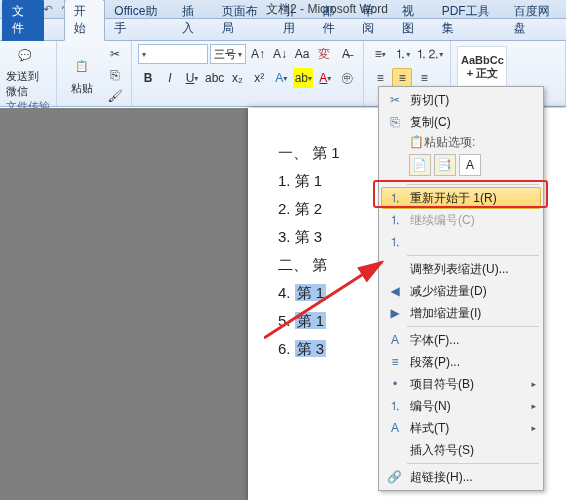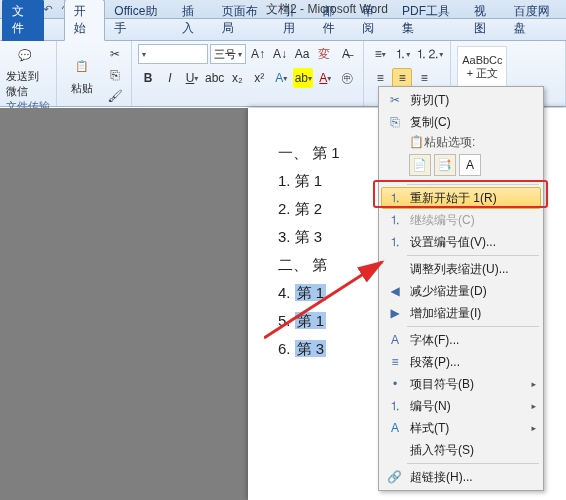--- a/index.html
+++ b/index.html
@@ -43,21 +43,21 @@
 .ctxmenu .mi.dis { color: #a0a0a0; }
 .ctxmenu .sep { height: 1px; background: #cfcfcf; margin: 2px 2px 2px 26px; }
 .ctxmenu .hdr { height: 18px; padding-left: 28px; color: #555; display: flex; align-items: center; }
 .ctxmenu .pasteopts { height: 28px; padding-left: 28px; display: flex; gap: 3px; align-items: center; }
 .ctxmenu .pasteopts span { width: 22px; height: 22px; border: 1px solid #bdbdbd; background: #f8f0d8; display: inline-flex; align-items: center; justify-content: center; font-size: 12px; }
 
 .redbox { position: absolute; left: 373px; top: 180px; width: 175px; height: 28px; border: 2px solid #e02a2a; border-radius: 3px; pointer-events: none; }
 .arrow { position: absolute; left: 264px; top: 260px; pointer-events: none; }
 
 .stylesgrp { flex: 1; }
-.styleitem { width: 50px; height: 44px; border: 1px solid #cfdbeb; background: #fff; display: flex; flex-direction: column; align-items: center; justify-content: center; font-size: 11px; color: #333; }
+.styleitem { width: 50px; height: 44px; border: 1px solid #cfdbeb; background: #fff; display: flex; flex-direction: column; align-items: center; justify-content: center; font-size: 11px; color: #333; font-weight: bold; }
 </style>
 </head>
 <body>
 
 <div class="titlebar">
   <div class="qat">
     <span class="app-icon">W</span>
     <span>💾</span>
     <span>↶</span>
     <span>↷</span>
@@ -68,22 +68,22 @@
 
 <div class="tabs">
   <div class="tab file">文件</div>
   <div class="tab active">开始</div>
   <div class="tab">Office助手</div>
   <div class="tab">插入</div>
   <div class="tab">页面布局</div>
   <div class="tab">引用</div>
   <div class="tab">邮件</div>
   <div class="tab">审阅</div>
+  <div class="tab">视图</div>
   <div class="tab">PDF工具集</div>
-  <div class="tab">视图</div>
   <div class="tab">百度网盘</div>
 </div>
 
 <div class="ribbon">
   <div class="rgroup">
     <div class="body">
       <div class="bigbtn">
         <span class="ic">💬</span>
         <span>发送到微信</span>
       </div>
@@ -215,21 +215,20 @@
   <div class="mi hl">
       <span class="mic">⒈</span>
       <span>重新开始于 1(R)</span>
     </div>
   <div class="mi dis">
       <span class="mic">⒈</span>
       <span>继续编号(C)</span>
     </div>
   <div class="mi">
       <span class="mic">⒈</span>
-      <span>设置编号值(V)...</span>
     </div>
   <div class="sep"></div>
   <div class="mi">
       <span>调整列表缩进(U)...</span>
     </div>
   <div class="mi">
       <span class="mic">◀</span>
       <span>减少缩进量(D)</span>
     </div>
   <div class="mi">

